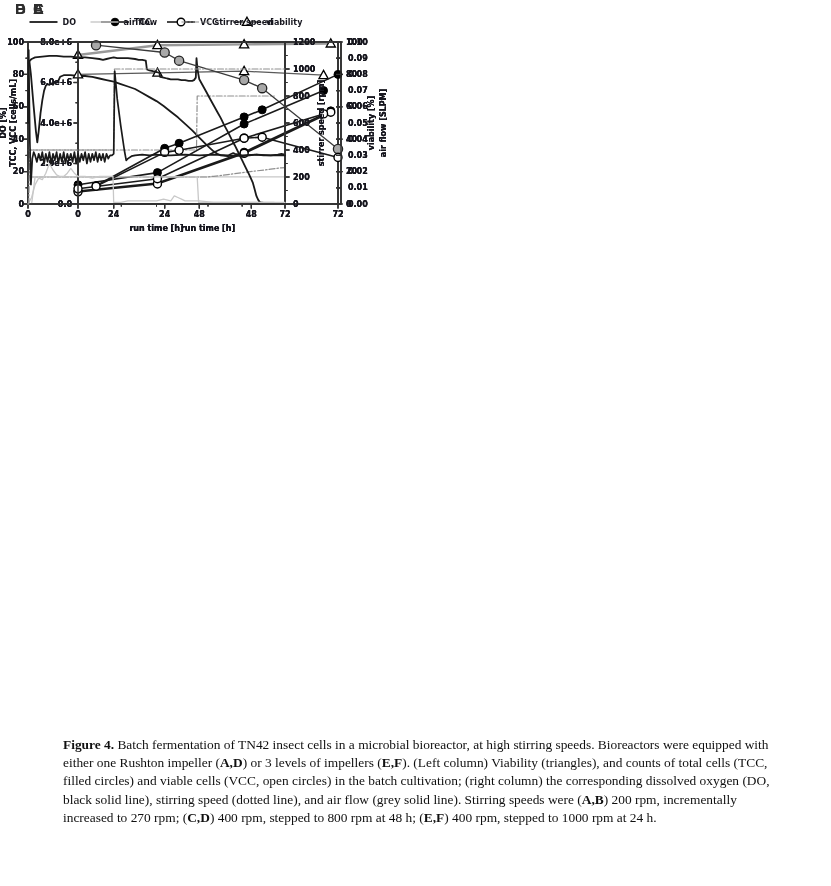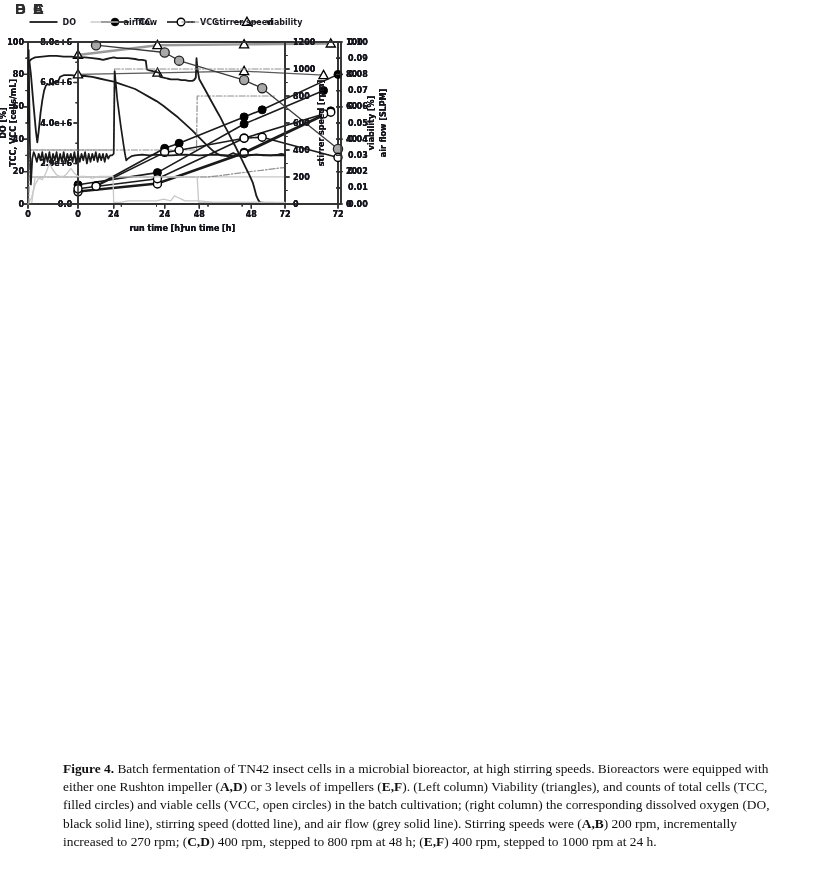--- a/index.html
+++ b/index.html
@@ -7,21 +7,21 @@
         font-family:"Liberation Sans",sans-serif;overflow:hidden;}
   .panel{position:absolute;width:416px;height:240px;}
   #p0{left:0;top:10;} #p1{left:415;top:10;}
   #p2{left:0;top:258;} #p3{left:415;top:258;}
   #p4{left:0;top:506;} #p5{left:415;top:506;}
   .panel-label{position:absolute;top:0;font:600 15px "Liberation Sans",sans-serif;color:#2e2e2e;}
   #p0 .panel-label,#p2 .panel-label,#p4 .panel-label{left:33px;}
   #p1 .panel-label,#p3 .panel-label,#p5 .panel-label{left:15px;}
   svg{position:absolute;left:0;top:0;}
   svg text{font:bold 8px "DejaVu Sans",sans-serif;fill:#16161e;}
-  .caption{position:absolute;left:63px;top:760px;width:716px;margin:0;
+  .caption{position:absolute;left:63px;top:736px;width:716px;margin:0;
            font:13.4px/1.36 "Liberation Serif",serif;color:#101010;text-align:left;}
 </style>
 </head>
 <body>
 
 <div class="page">
 
   <div class="panel" id="p0">
     <div class="panel-label">A</div>
     <svg id="chart-0" width="415" height="240" viewBox="0 0 415 240">

